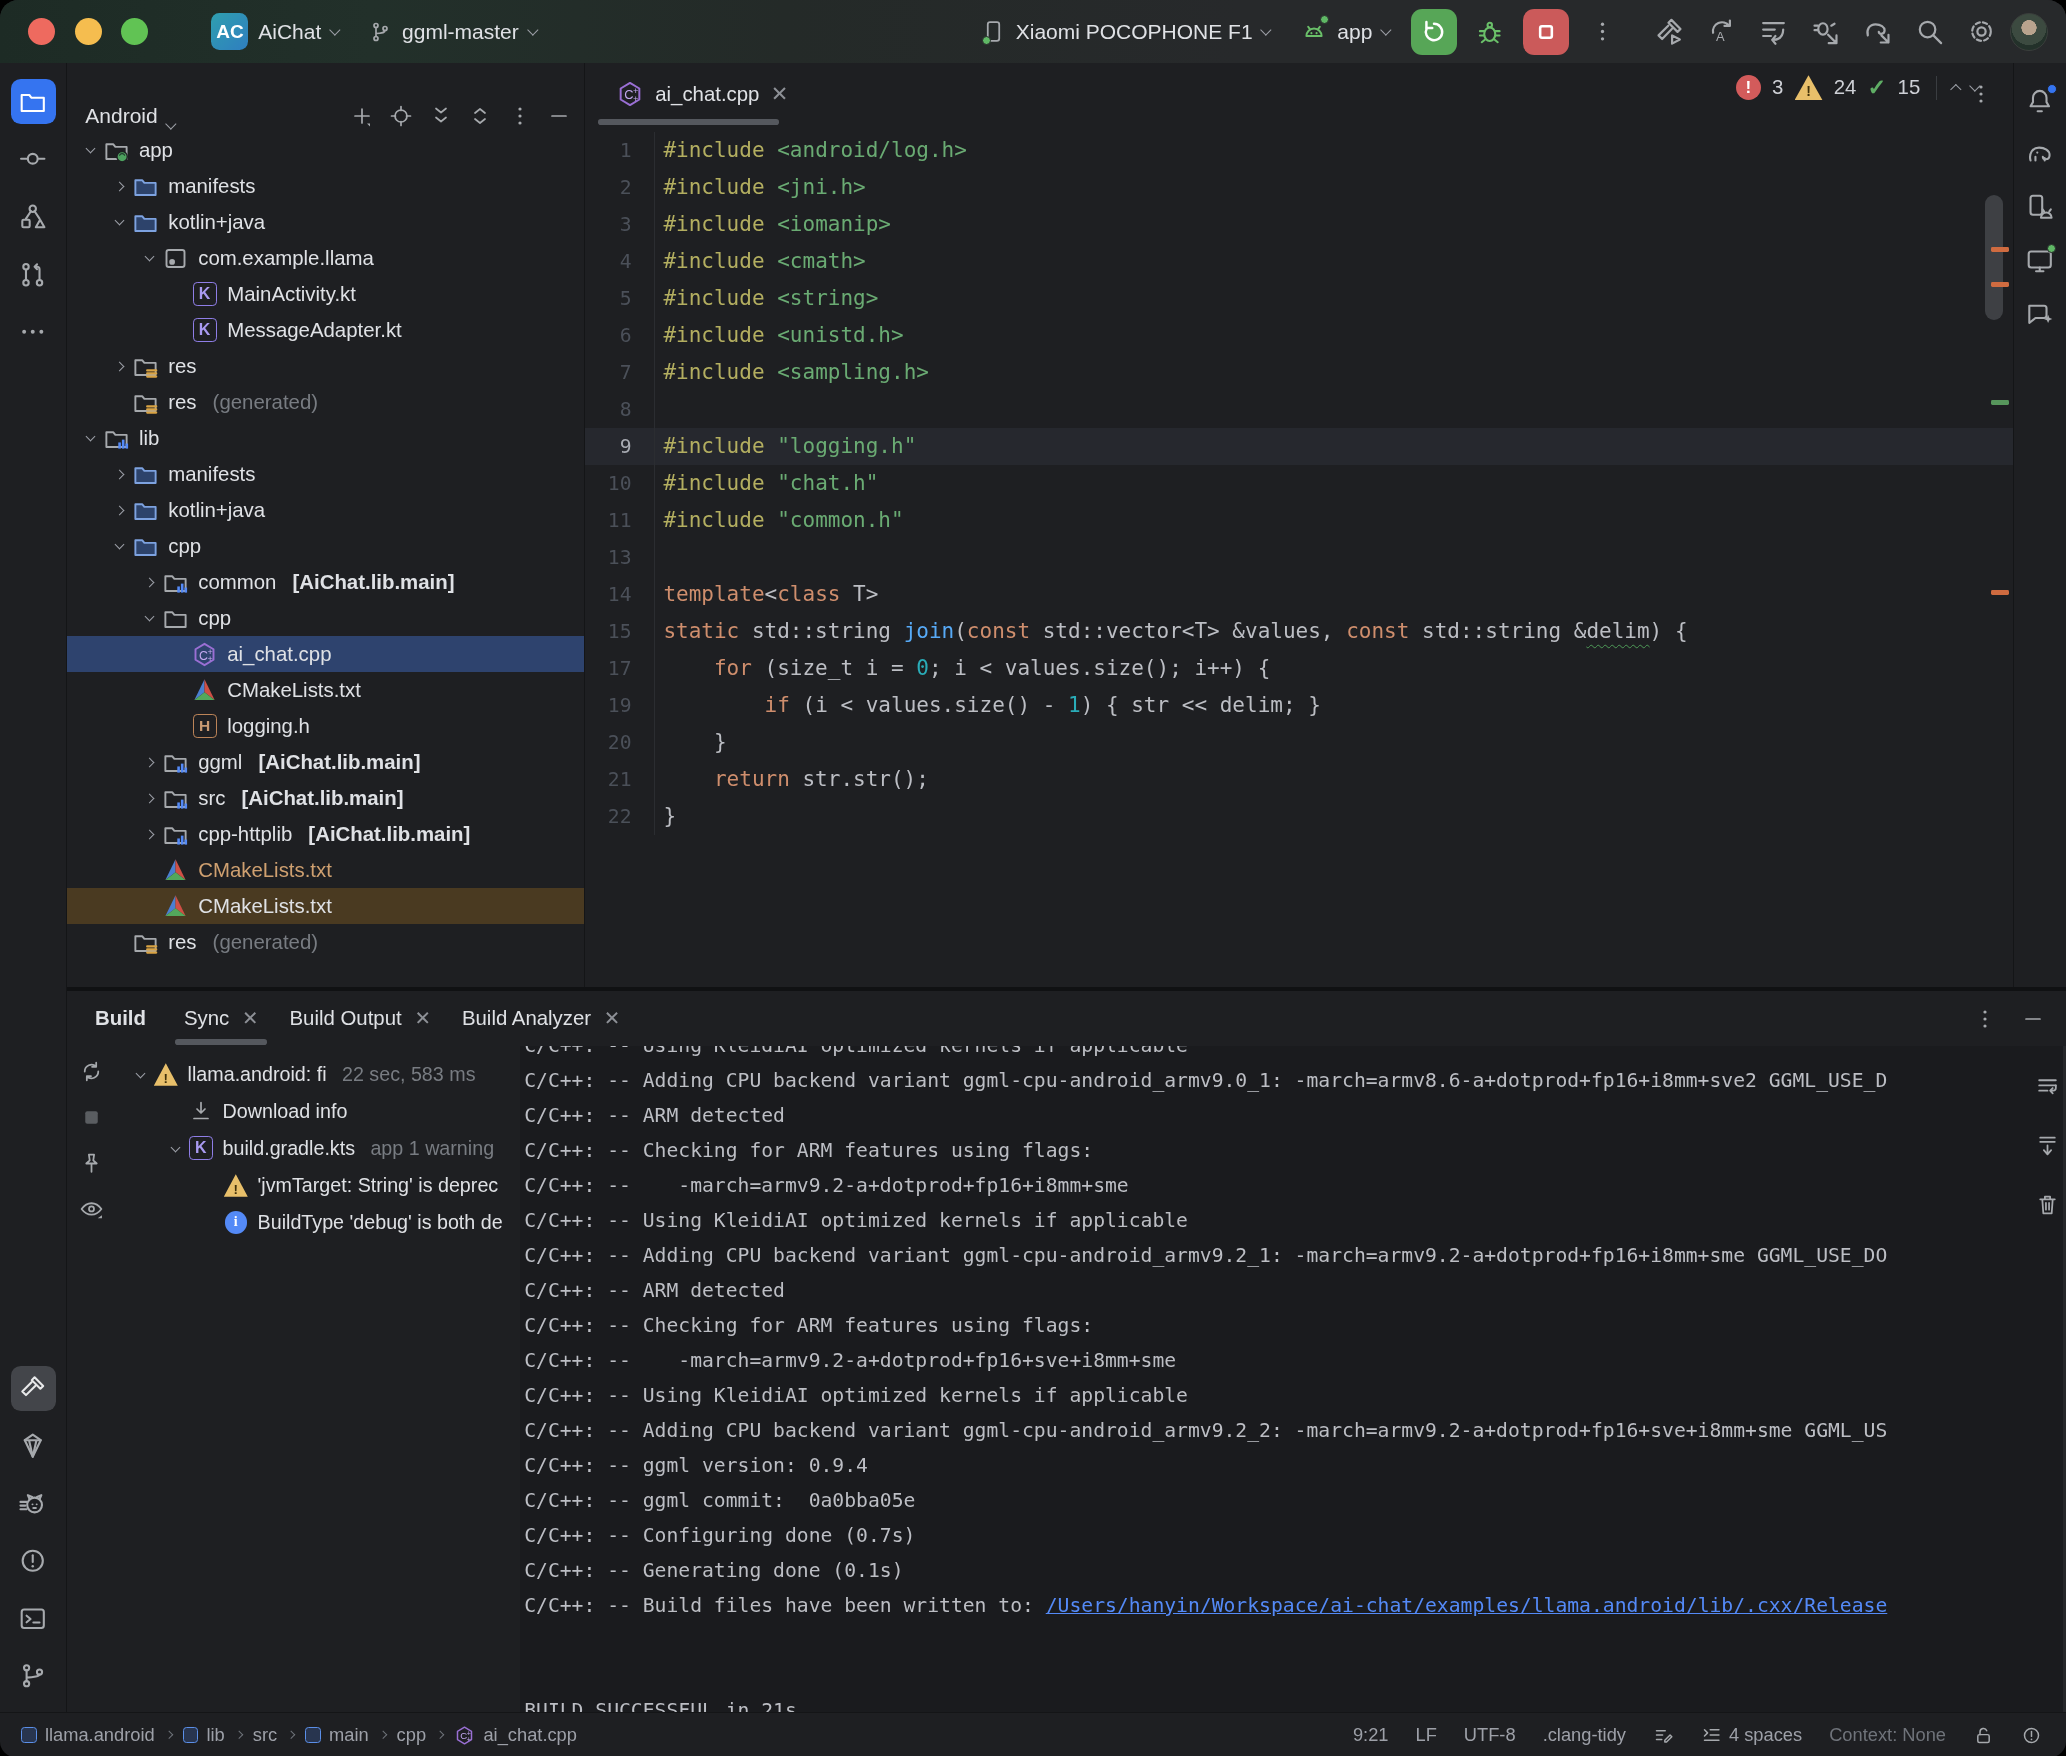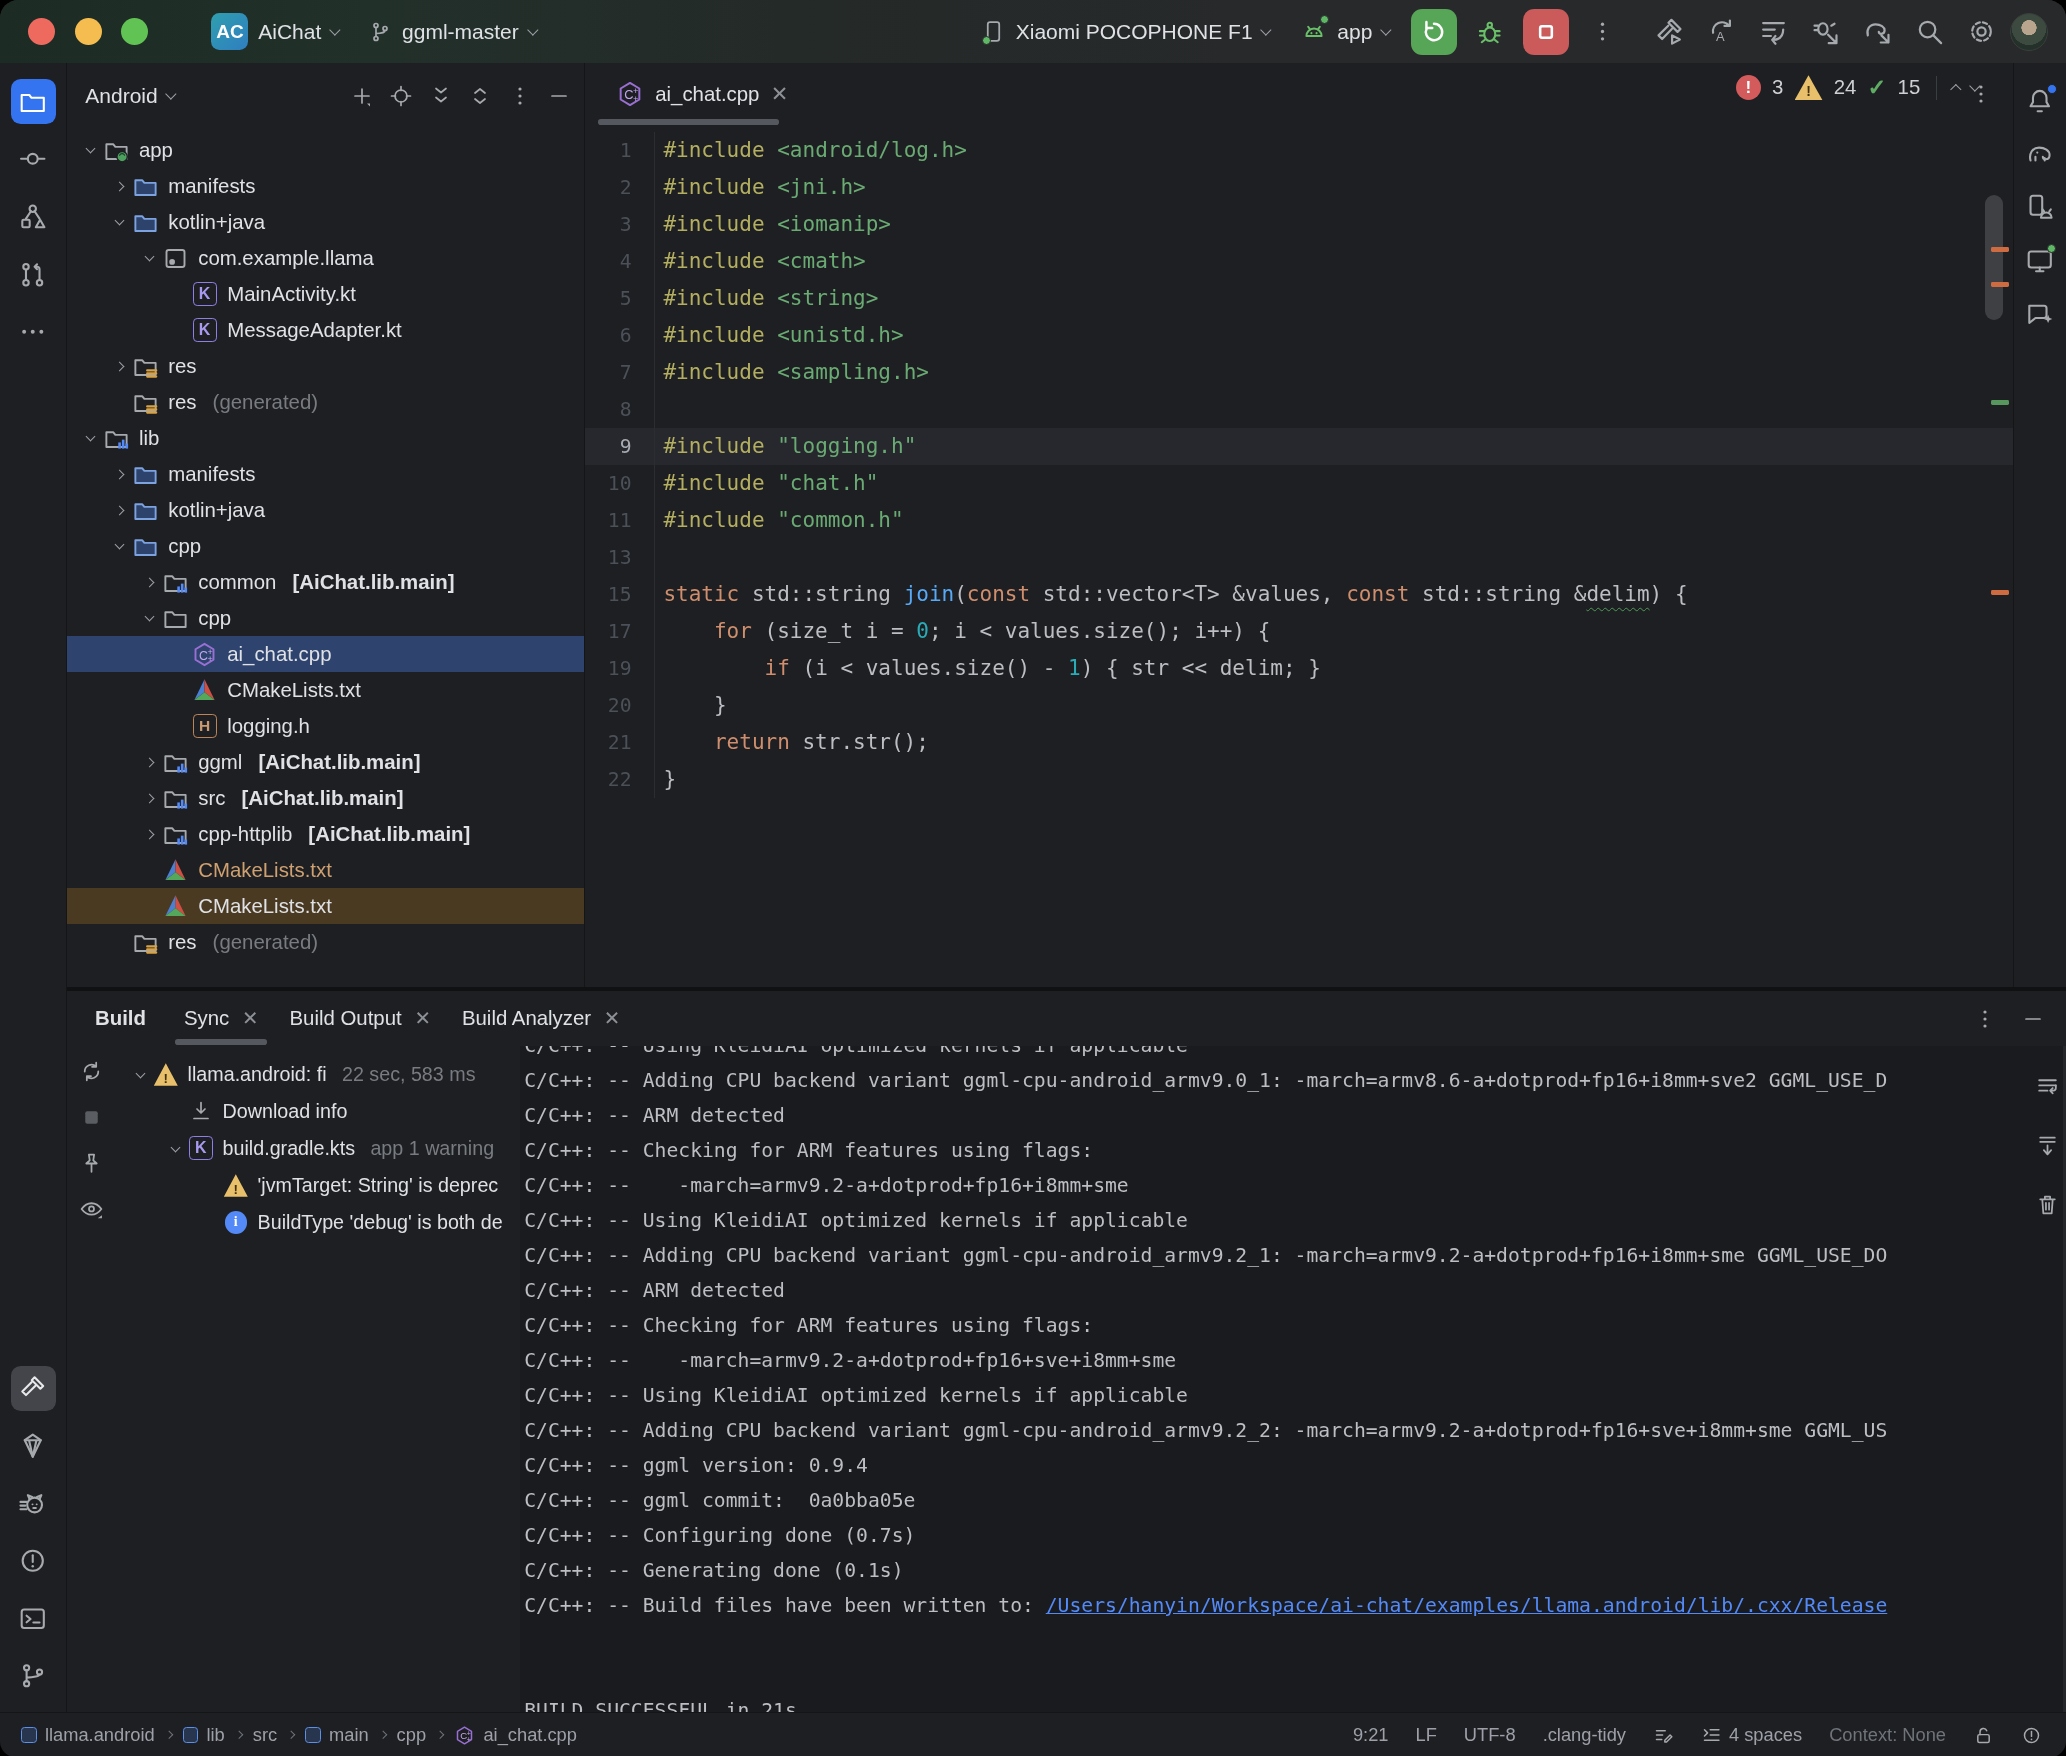--- a/index.html
+++ b/index.html
@@ -31,21 +31,21 @@
   .left-strip { width:67px; flex:0 0 67px; border-right:1.4px solid #141517; display:flex; flex-direction:column; align-items:center; padding:9.8px 0 7px; }
   .strip-btn { width:45px; height:45px; border-radius:9.8px; display:flex; align-items:center; justify-content:center; margin:6.3px 0; position:relative; }
   .strip-btn.active-blue { background:#3574f0; }
   .strip-btn.active-gray { background:#43454a; }
   .left-strip .push { flex:1; }
   .center-col { flex:1; display:flex; flex-direction:column; min-width:0; }
   .upper-row { height:924px; flex:0 0 924px; display:flex; min-width:0; }
 
   
   .project-panel { width:518px; flex:0 0 518px; border-right:1.4px solid #141517; display:flex; flex-direction:column; background:#1e1f22; }
-  .pp-header { height:65px; display:flex; align-items:center; padding:0 12.7px 0 18.3px; gap:9.8px; font-size:21px; }
+  .pp-header { height:65px; display:flex; align-items:flex-end; padding:0 12.7px 0 18.3px; gap:9.8px; font-size:21px; }
   .pp-header .hspace { flex:1; }
   .pp-tools { display:flex; align-items:center; gap:15.5px; color:#9fa3a8; }
   .tree { flex:1; overflow:hidden; padding-top:4.2px; font-size:20.4px; }
   .trow { height:36px; display:flex; align-items:center; gap:9.1px; padding-right:5.6px; white-space:nowrap; }
   .trow .lbl { color:#dfe1e5; }
   .trow .meta { color:#787c82; margin-left:7px; }
   .trow .boldpart { font-weight:bold; color:#dfe1e5; margin-left:7px; }
   .trow.selected { background:#2e436e; }
   .trow.highlighted { background:#4a3a21; }
   .trow .lbl.orange { color:#cfa070; }
@@ -782,20 +782,24 @@
    </div>
               <div class="cline ">
      <span class="gut">11</span>
      <span class="src"><span class="tok-d">#include</span><span class="tok-p"> </span><span class="tok-s">"common.h"</span></span>
    </div>
               <div class="cline ">
      <span class="gut">13</span>
      <span class="src"></span>
    </div>
               <div class="cline ">
+     <span class="gut">14</span>
+     <span class="src"><span class="tok-k">template</span><span class="tok-p">&lt;</span><span class="tok-k">class</span><span class="tok-p"> T&gt;</span></span>
+   </div>
+              <div class="cline ">
      <span class="gut">15</span>
      <span class="src"><span class="tok-k">static</span><span class="tok-p"> std::string </span><span class="tok-f">join</span><span class="tok-p">(</span><span class="tok-k">const</span><span class="tok-p"> std::vector&lt;T&gt; &amp;values, </span><span class="tok-k">const</span><span class="tok-p"> std::string &amp;</span><span class="tok-u">delim</span><span class="tok-p">) {</span></span>
    </div>
               <div class="cline ">
      <span class="gut">17</span>
      <span class="src"><span class="tok-p">    </span><span class="tok-k">for</span><span class="tok-p"> (size_t i = </span><span class="tok-n">0</span><span class="tok-p">; i &lt; values.size(); i++) {</span></span>
    </div>
               <div class="cline ">
      <span class="gut">19</span>
      <span class="src"><span class="tok-p">        </span><span class="tok-k">if</span><span class="tok-p"> (i &lt; values.size() - </span><span class="tok-n">1</span><span class="tok-p">) { str &lt;&lt; delim; }</span></span>

